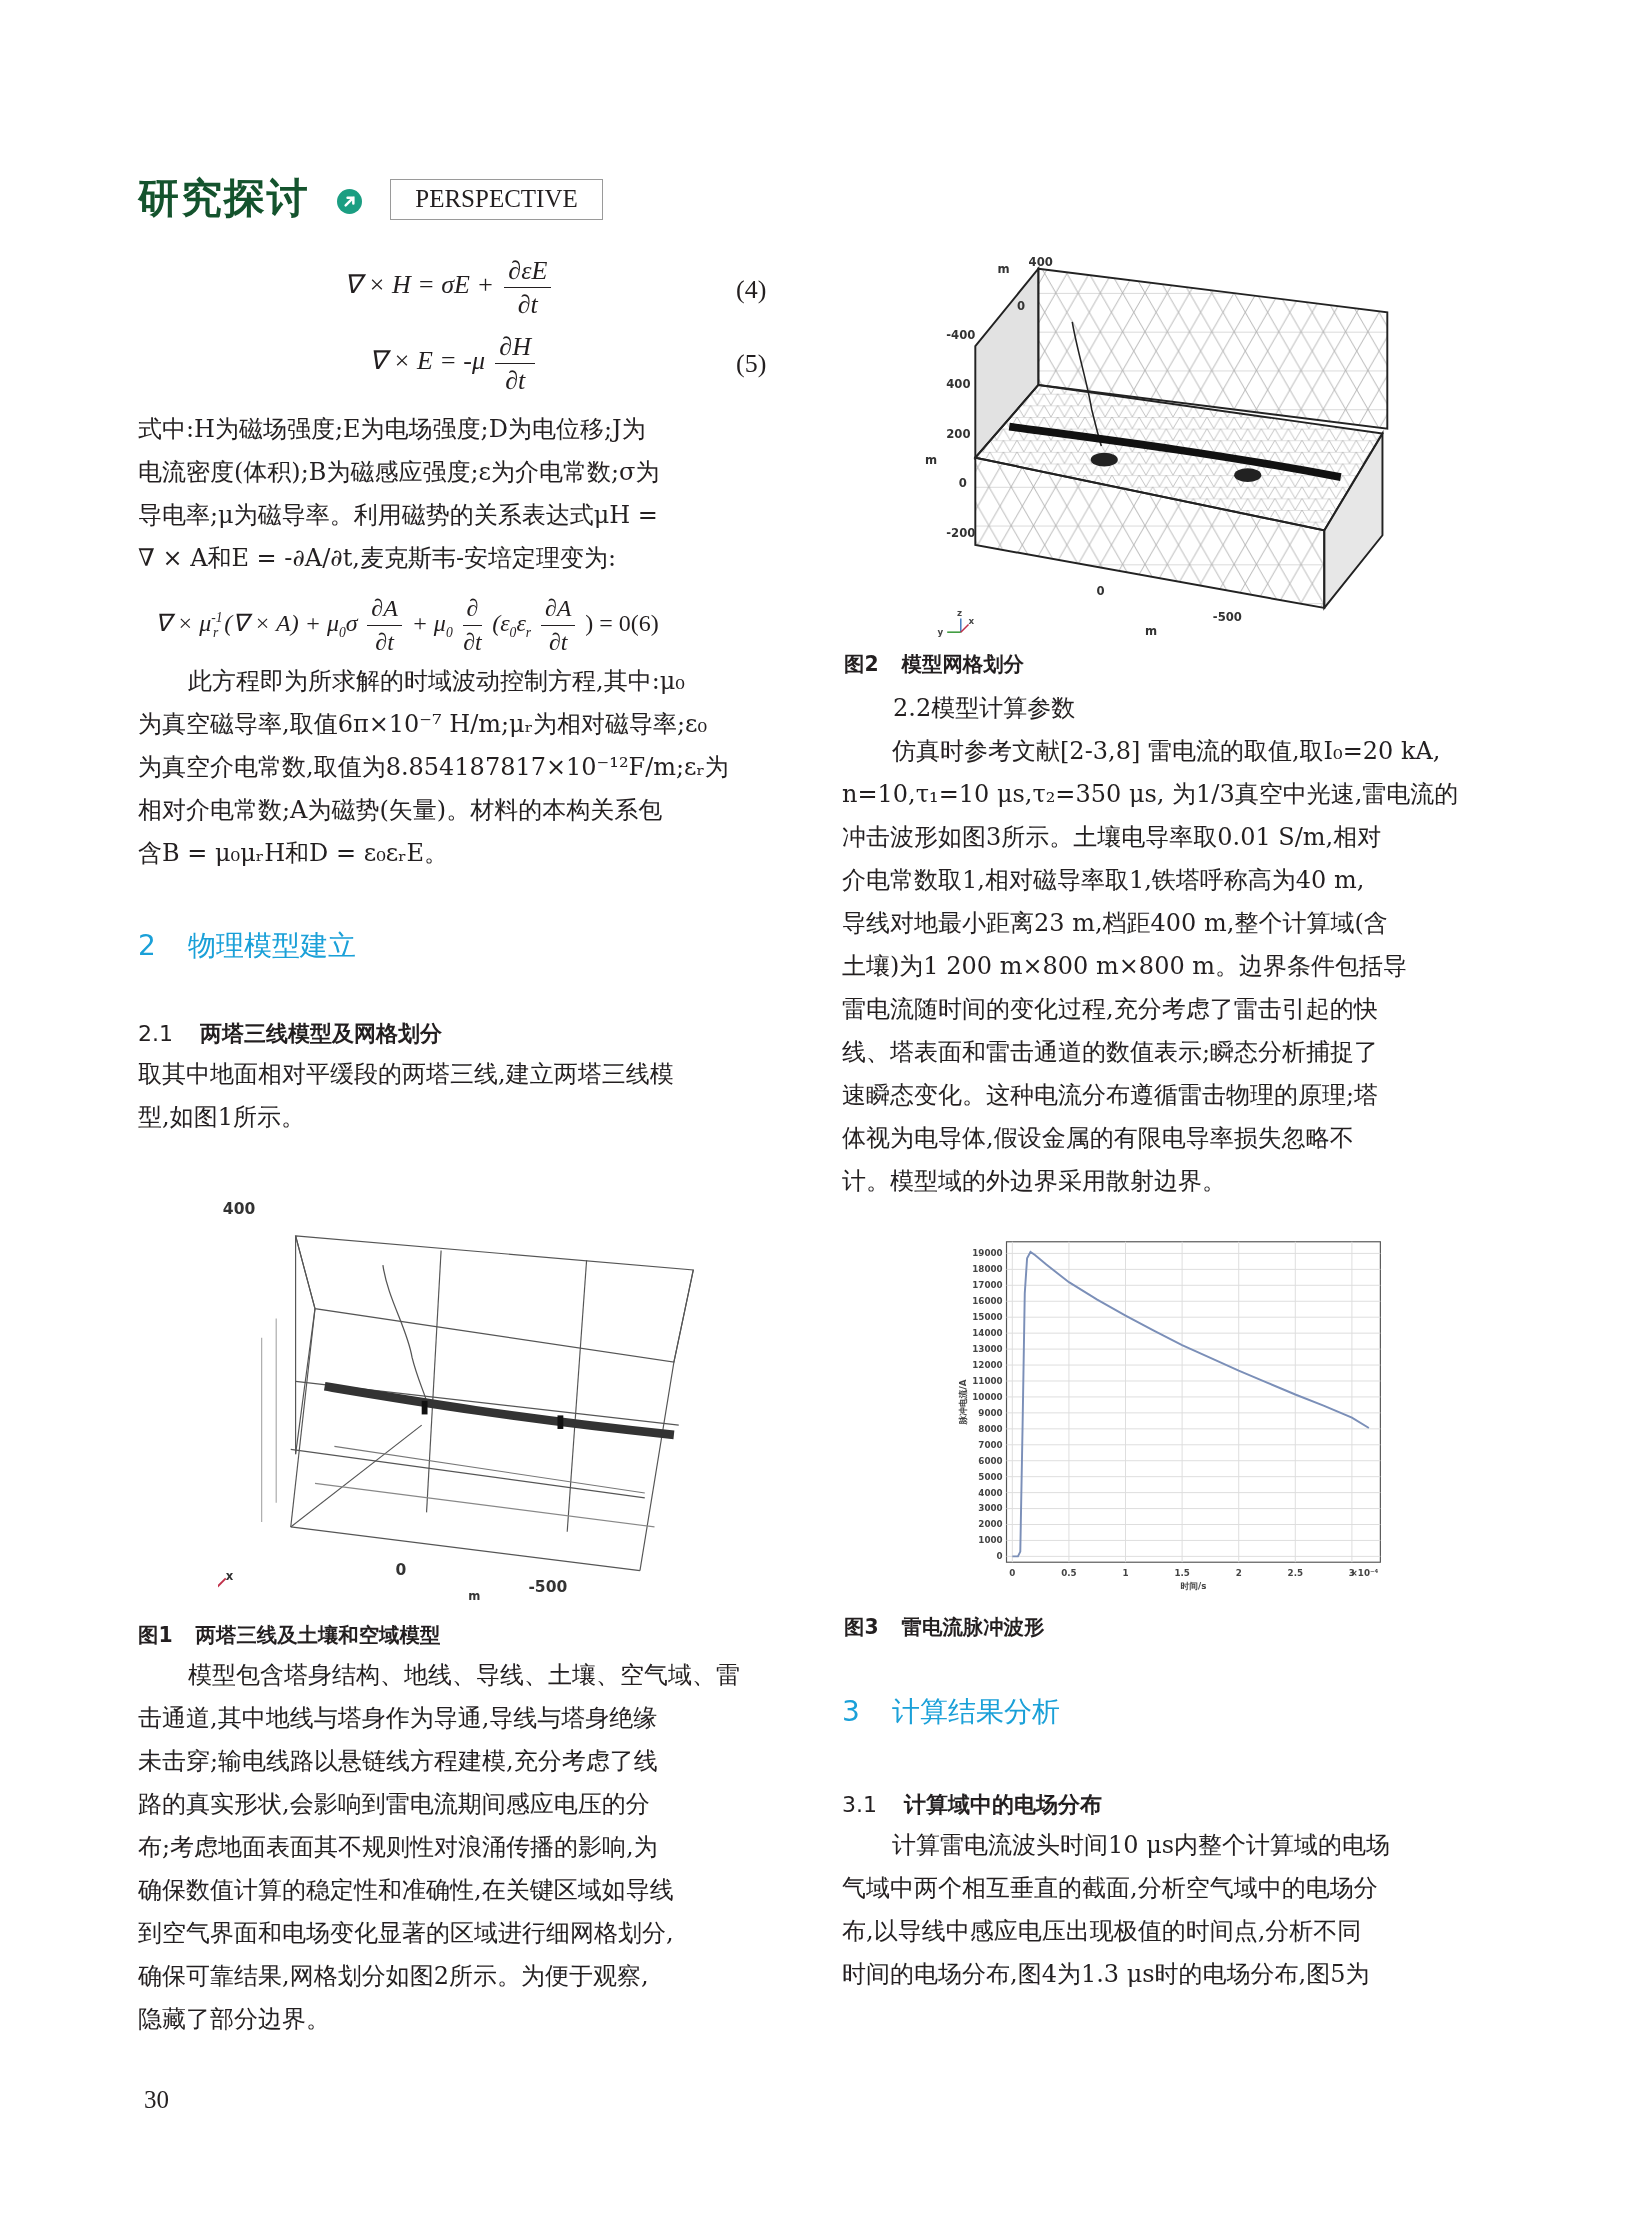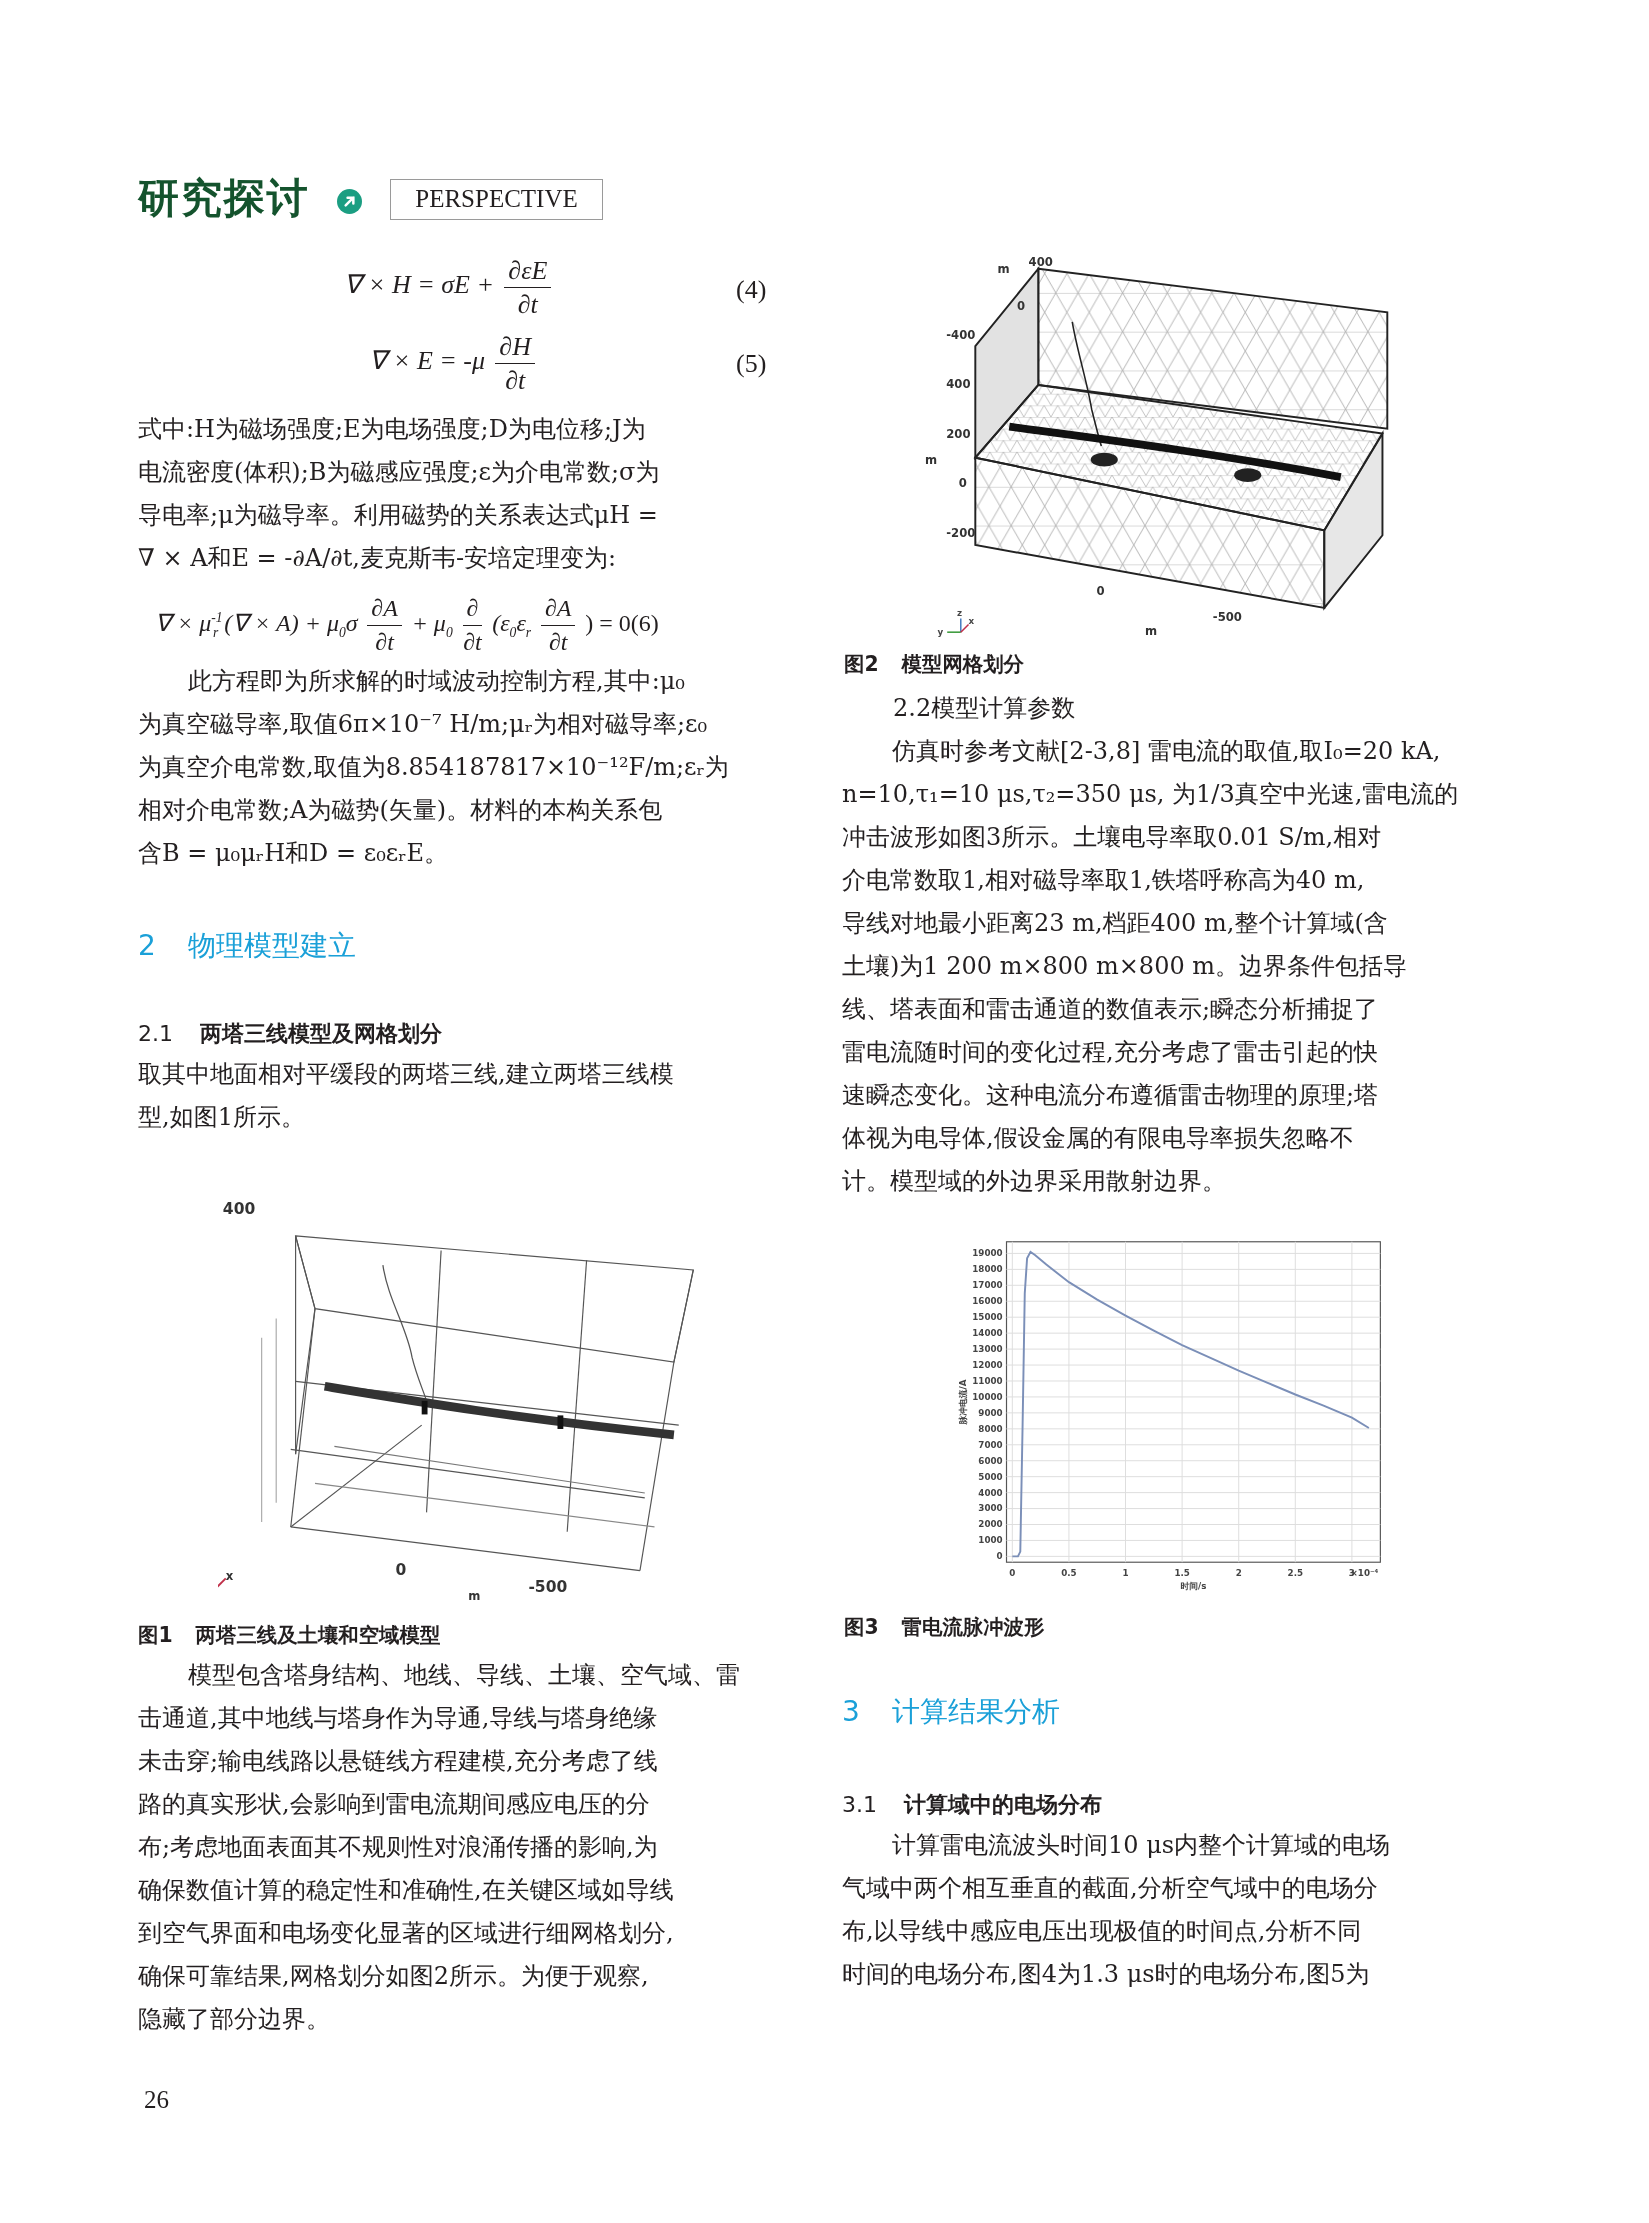--- a/index.html
+++ b/index.html
@@ -199,22 +199,22 @@
 
 <div class="abs para" style="left:893px;top:687px;">2.2模型计算参数</div>
 
 <div class="abs para" style="left:842px;top:730px;width:642px;">
   <span class="line indent">仿真时参考文献[2-3,8] 雷电流的取值,取I₀=20 kA,</span>
   <span class="line">n=10,τ₁=10 μs,τ₂=350 μs, 为1/3真空中光速,雷电流的</span>
   <span class="line">冲击波形如图3所示。土壤电导率取0.01 S/m,相对</span>
   <span class="line">介电常数取1,相对磁导率取1,铁塔呼称高为40 m,</span>
   <span class="line">导线对地最小距离23 m,档距400 m,整个计算域(含</span>
   <span class="line">土壤)为1 200 m×800 m×800 m。边界条件包括导</span>
+  <span class="line">雷电流随时间的变化过程,充分考虑了雷击引起的快</span>
   <span class="line">线、塔表面和雷击通道的数值表示;瞬态分析捕捉了</span>
-  <span class="line">雷电流随时间的变化过程,充分考虑了雷击引起的快</span>
   <span class="line">速瞬态变化。这种电流分布遵循雷击物理的原理;塔</span>
   <span class="line">体视为电导体,假设金属的有限电导率损失忽略不</span>
   <span class="line">计。模型域的外边界采用散射边界。</span>
 </div>
 
 <svg id="chart" class="abs" style="left:956px;top:1234px;" width="437" height="369" viewBox="0 0 450 380">
   <rect id="plot-bg" fill="#ffffff" stroke="#555" stroke-width="1.2" x="52" y="8" width="385" height="330"></rect>
   <g id="grid">
       <line x1="52" x2="437" y1="332" y2="332" stroke="#dddddd" stroke-width="1"></line>
       <line x1="52" x2="437" y1="315.57894736842104" y2="315.57894736842104" stroke="#dddddd" stroke-width="1"></line>
@@ -292,14 +292,14 @@
   <span class="num">3.1</span><span>计算域中的电场分布</span>
 </div>
 
 <div class="abs para" style="left:842px;top:1824px;width:642px;">
   <span class="line indent">计算雷电流波头时间10 μs内整个计算域的电场</span>
   <span class="line">气域中两个相互垂直的截面,分析空气域中的电场分</span>
   <span class="line">布,以导线中感应电压出现极值的时间点,分析不同</span>
   <span class="line">时间的电场分布,图4为1.3 μs时的电场分布,图5为</span>
 </div>
 
-<div class="abs pageno">26</div>
+<div class="abs pageno">30</div>
 
 
 </body></html>

